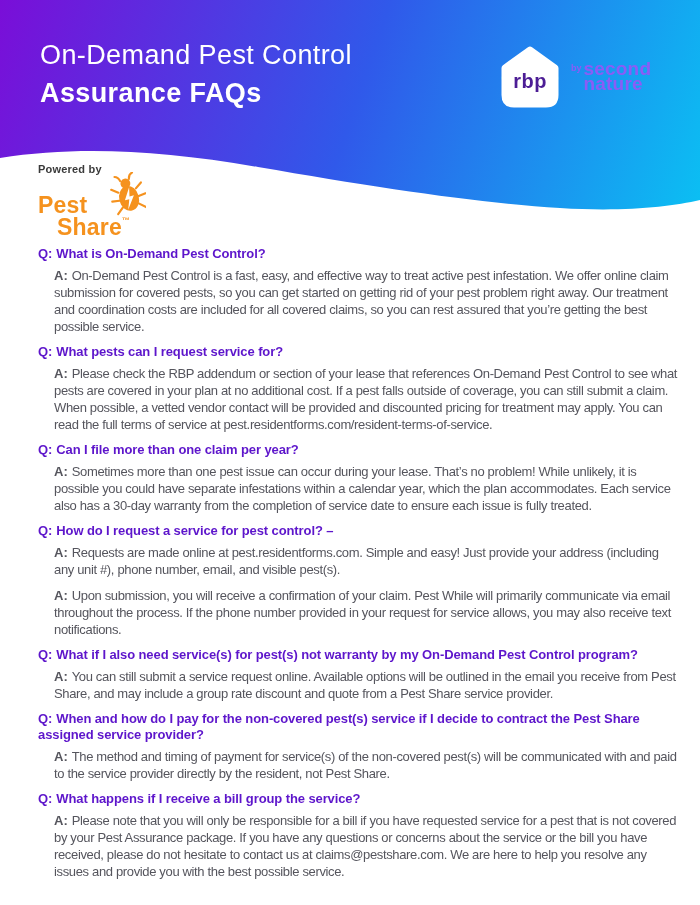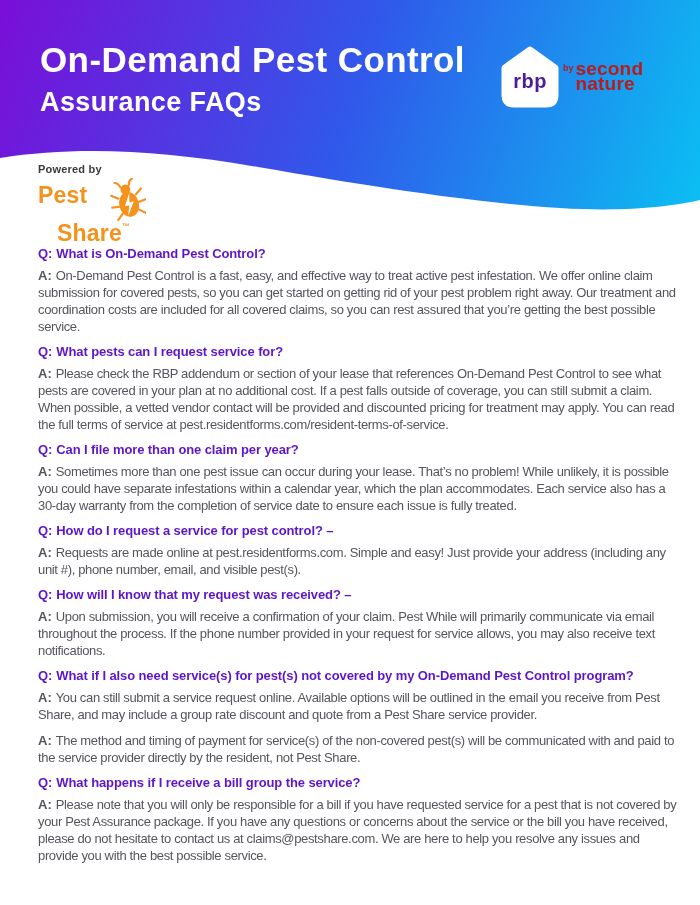--- a/index.html
+++ b/index.html
@@ -6,49 +6,49 @@
   body{
     width:700px;height:905px;overflow:hidden;background:#ffffff;
     font-family:"Liberation Sans", sans-serif;
   }
   .page{position:relative;width:700px;height:905px;}
 
   
   header{position:relative;width:700px;height:240px;}
   .header-bg{position:absolute;left:0;top:0;display:block;}
   .titles{position:absolute;left:40px;top:40px;color:#ffffff;}
-  .title1{font-size:35px;font-weight:700;letter-spacing:.4px;}
+  .title1{font-size:27px;font-weight:400;letter-spacing:.4px;}
   .title2{font-size:27px;font-weight:700;letter-spacing:.4px;margin-top:7px;}
 
   .rbp-group{position:absolute;left:497px;top:42px;display:flex;align-items:flex-start;}
   .rbp-badge{position:relative;width:66px;height:72px;}
   .rbp-diamond{position:absolute;left:10px;top:13px;width:46px;height:46px;
     background:#2ed3c9;border-radius:10px;transform:rotate(45deg);}
   .rbp-house{position:absolute;left:1px;top:3px;}
   .rbp-text{position:absolute;left:0;top:28px;width:66px;text-align:center;
     color:#4c1d95;font-size:20px;font-weight:700;letter-spacing:.5px;}
-  .byline{display:flex;color:#b91c1c;margin-left:0;padding-top:19px;}
+  .byline{display:flex;color:#8b5cf6;margin-left:8px;padding-top:19px;}
   .by{font-size:9px;font-weight:600;margin-top:2px;margin-right:2px;}
   .brand-stack{display:inline-block;font-size:19px;font-weight:700;line-height:15px;letter-spacing:.2px;}
   .brand-stack span{display:block;}
 
   .powered{position:absolute;left:38px;top:163px;width:160px;}
   .powered-label{font-size:11px;font-weight:600;color:#3a3a3a;letter-spacing:.2px;}
-  .pest-row{display:flex;align-items:flex-start;margin-top:9px;gap:16px;}
+  .pest-row{display:flex;align-items:flex-end;margin-top:3px;gap:16px;}
   .pest{color:#f5921e;font-size:23px;font-weight:800;letter-spacing:.2px;line-height:22px;}
   .bug{margin-left:7px;margin-top:-6px;}
   .share-row{margin-left:19px;margin-top:0px;}
   .tm{color:#f5921e;font-size:8px;font-weight:700;vertical-align:top;}
 
   
   main{padding:6px 20px 0 38px;width:642px;}
   .faq-q{color:#5d15cb;font-size:13px;line-height:16px;font-weight:700;
     letter-spacing:-.1px;margin:0 0 5px 0;}
   .faq-a{color:#55555d;font-size:13px;line-height:17px;font-weight:400;
-    letter-spacing:-.35px;margin:0 0 9px 0;}
+    letter-spacing:-.35px;margin:0 0 9px 16px;}
   .qp{margin-right:4px;}
   .ap{font-weight:700;margin-right:4px;letter-spacing:0;}
 </style>
 </head>
 <body>
 
 <div class="page">
 
   <header>
     <svg class="header-bg" width="700" height="240" viewBox="0 0 700 240">
@@ -128,30 +128,30 @@
       <p class="faq-q"><span class="qp">Q:</span><span>Can I file more than one claim per year?</span></p>
       <p class="faq-a"><span class="ap">A:</span><span>Sometimes more than one pest issue can occur during your lease. That’s no problem! While unlikely, it is possible you could have separate infestations within a calendar year, which the plan accommodates. Each service also has a 30-day warranty from the completion of service date to ensure each issue is fully treated.</span></p>
     </section>
 
     <section class="faq-item">
       <p class="faq-q"><span class="qp">Q:</span><span>How do I request a service for pest control? –</span></p>
       <p class="faq-a"><span class="ap">A:</span><span>Requests are made online at pest.residentforms.com. Simple and easy! Just provide your address (including any unit #), phone number, email, and visible pest(s).</span></p>
     </section>
 
     <section class="faq-item">
-      <p class="faq-q"><span class="qp">Q:</span><span>How will I know that my request was received? –</span></p>
       <p class="faq-a"><span class="ap">A:</span><span>Upon submission, you will receive a confirmation of your claim. Pest While will primarily communicate via email throughout the process. If the phone number provided in your request for service allows, you may also receive text notifications.</span></p>
     </section>
 
     <section class="faq-item">
-      <p class="faq-q"><span class="qp">Q:</span><span>What if I also need service(s) for pest(s) not covered by my On-Demand Pest Control program?</span></p>
+      <p class="faq-q"><span class="qp">Q:</span><span>What if I also need service(s) for pest(s) not warranty by my On-Demand Pest Control program?</span></p>
       <p class="faq-a"><span class="ap">A:</span><span>You can still submit a service request online. Available options will be outlined in the email you receive from Pest Share, and may include a group rate discount and quote from a Pest Share service provider.</span></p>
     </section>
 
     <section class="faq-item">
+      <p class="faq-q"><span class="qp">Q:</span><span>When and how do I pay for the non-covered pest(s) service if I decide to contract the Pest Share assigned service provider?</span></p>
       <p class="faq-a"><span class="ap">A:</span><span>The method and timing of payment for service(s) of the non-covered pest(s) will be communicated with and paid to the service provider directly by the resident, not Pest Share.</span></p>
     </section>
 
     <section class="faq-item">
       <p class="faq-q"><span class="qp">Q:</span><span>What happens if I receive a bill group the service?</span></p>
       <p class="faq-a"><span class="ap">A:</span><span>Please note that you will only be responsible for a bill if you have requested service for a pest that is not covered by your Pest Assurance package. If you have any questions or concerns about the service or the bill you have received, please do not hesitate to contact us at claims@pestshare.com. We are here to help you resolve any issues and provide you with the best possible service.</span></p>
     </section>
 
   </main>
 </div>

